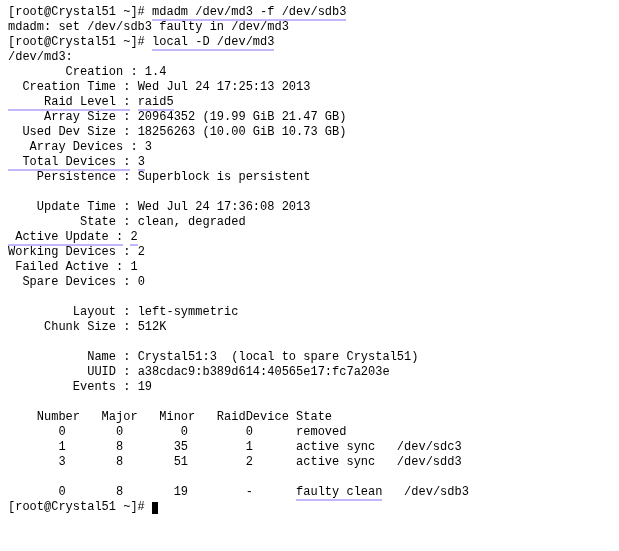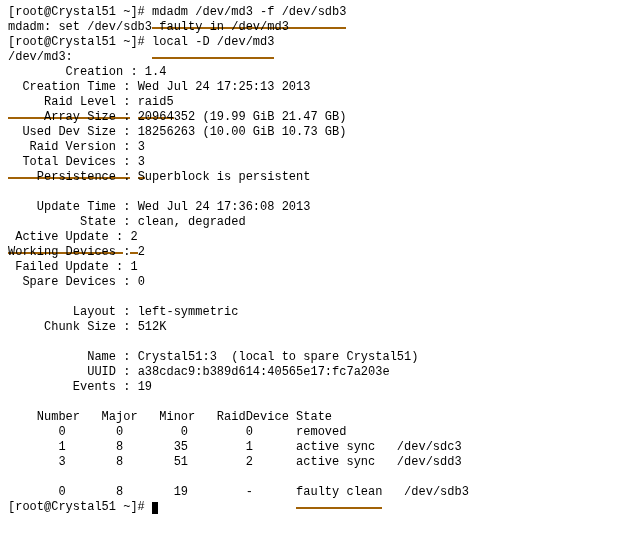--- a/index.html
+++ b/index.html
@@ -9,22 +9,22 @@
       font-family: "Courier New", Courier, monospace;
       font-size: 12px;
       line-height: 15px;
       color: #000;
       width: 619px;
       box-sizing: border-box;
       white-space: nowrap;
     }
     .line { white-space: pre; }
     .ul {
-      border-bottom: 2px solid #a16207;
-      padding-bottom: 8px;
+      border-bottom: 2px solid #c4b5fd;
+      padding-bottom: 0px;
       display: inline;
     }
     .cursor {
       display: inline-block;
       width: 6px;
       height: 12px;
       background: #000;
       vertical-align: text-bottom;
     }
   </style>
@@ -34,29 +34,29 @@
 <div class="line"><span>[root@Crystal51 ~]# </span><span class="ul">mdadm /dev/md3 -f /dev/sdb3</span></div>
 <div class="line">mdadm: set /dev/sdb3 faulty in /dev/md3</div>
 <div class="line"><span>[root@Crystal51 ~]# </span><span class="ul">local -D /dev/md3</span></div>
 <div class="line">/dev/md3:</div>
 
 <div class="line"><span>        Creation : </span><span>1.4</span></div>
 <div class="line"><span>  Creation Time : </span><span>Wed Jul 24 17:25:13 2013</span></div>
 <div class="line"><span class="ul">     Raid Level :</span><span> </span><span class="ul">raid5</span></div>
 <div class="line"><span>     Array Size : </span><span>20964352 (19.99 GiB 21.47 GB)</span></div>
 <div class="line"><span>  Used Dev Size : </span><span>18256263 (10.00 GiB 10.73 GB)</span></div>
-<div class="line"><span>   Raid Version : </span><span>3</span></div>
+<div class="line"><span>   Array Devices : </span><span>3</span></div>
 <div class="line"><span class="ul">  Total Devices :</span><span> </span><span class="ul">3</span></div>
 <div class="line"><span>    Persistence : </span><span>Superblock is persistent</span></div>
 <div class="line">&nbsp;</div>
 <div class="line"><span>    Update Time : </span><span>Wed Jul 24 17:36:08 2013</span></div>
 <div class="line"><span>          State : </span><span>clean, degraded</span></div>
 <div class="line"><span class="ul"> Active Update :</span><span> </span><span class="ul">2</span></div>
 <div class="line"><span>Working Devices : </span><span>2</span></div>
-<div class="line"><span> Failed Update : </span><span>1</span></div>
+<div class="line"><span> Failed Active : </span><span>1</span></div>
 <div class="line"><span>  Spare Devices : </span><span>0</span></div>
 <div class="line">&nbsp;</div>
 <div class="line"><span>         Layout : </span><span>left-symmetric</span></div>
 <div class="line"><span>     Chunk Size : </span><span>512K</span></div>
 <div class="line">&nbsp;</div>
 <div class="line"><span>           Name : </span><span>Crystal51:3  (local to spare Crystal51)</span></div>
 <div class="line"><span>           UUID : </span><span>a38cdac9:b389d614:40565e17:fc7a203e</span></div>
 <div class="line"><span>         Events : </span><span>19</span></div>
 <div class="line">&nbsp;</div>
 

